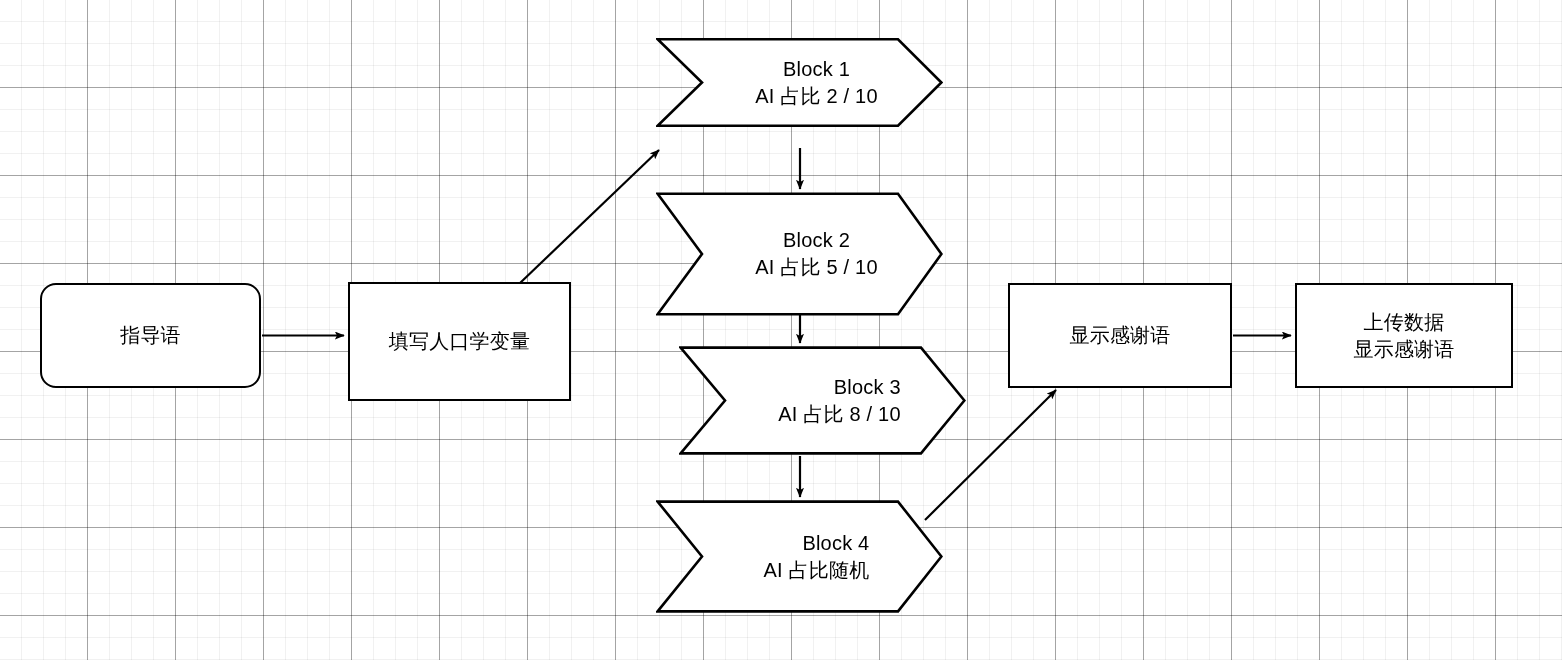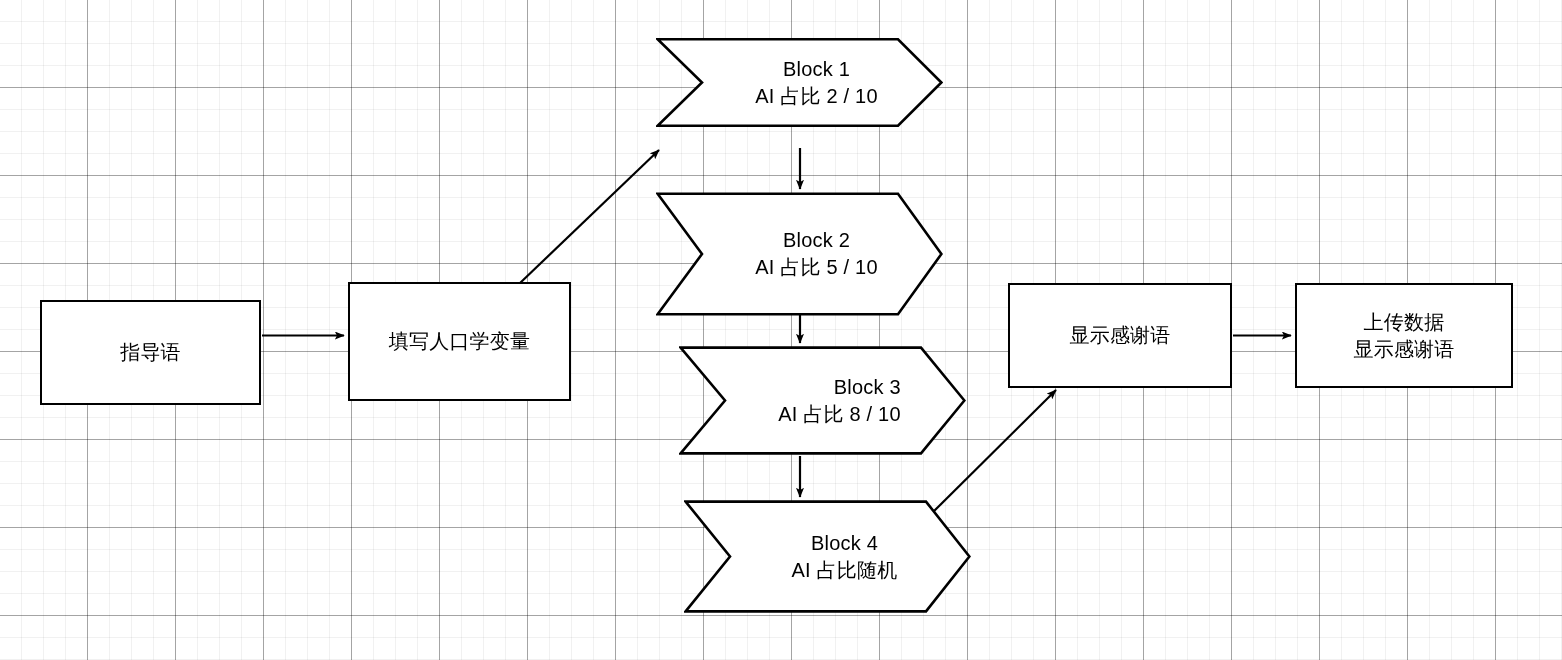--- a/index.html
+++ b/index.html
@@ -82,21 +82,21 @@
 
     <line x1="800" y1="302" x2="800" y2="343" stroke="#000000" stroke-width="2.2" marker-end="url(#arrowhead)"></line>
 
     <line x1="800" y1="456" x2="800" y2="497" stroke="#000000" stroke-width="2.2" marker-end="url(#arrowhead)"></line>
 
     <line x1="925" y1="520" x2="1056" y2="390" stroke="#000000" stroke-width="2.2" marker-end="url(#arrowhead)"></line>
 
     <line x1="1233" y1="335.5" x2="1291" y2="335.5" stroke="#000000" stroke-width="2.2" marker-end="url(#arrowhead)"></line>
   </svg>
 
-  <div class="node rect-node" style="left:40px; top:300px; width:221px; height:105px;">
+  <div class="node rect-node" style="left:40px; top:283px; width:221px; height:105px;border-radius:16px;">
     <span>指导语</span>
   </div>
 
   <div class="node rect-node" style="left:348px; top:282px; width:223px; height:119px;">
     <span>填写人口学变量</span>
   </div>
 
   <div class="node chev-node" style="left:656px; top:38px; width:287px; height:89px;">
     <svg class="chev-svg" viewBox="0 0 287 109" preserveAspectRatio="none">
       <path d="M1.6,1.6 L242,1.6 L285.4,54.5 L242,107.4 L1.6,107.4 L46,54.5 Z" fill="#ffffff" stroke="#000000" stroke-width="2.6" vector-effect="non-scaling-stroke"></path>
@@ -114,21 +114,21 @@
   </div>
 
   <div class="node chev-node" style="left:679px; top:346px; width:287px; height:109px;text-align:right;">
     <svg class="chev-svg" viewBox="0 0 287 109" preserveAspectRatio="none">
       <path d="M1.6,1.6 L242,1.6 L285.4,54.5 L242,107.4 L1.6,107.4 L46,54.5 Z" fill="#ffffff" stroke="#000000" stroke-width="2.6" vector-effect="non-scaling-stroke"></path>
     </svg>
     <span class="chev-label">Block 3
 AI 占比 8 / 10</span>
   </div>
 
-  <div class="node chev-node" style="left:684px; top:500px; width:287px; height:113px;">
+  <div class="node chev-node" style="left:656px; top:500px; width:287px; height:113px;text-align:right;">
     <svg class="chev-svg" viewBox="0 0 287 113" preserveAspectRatio="none">
       <path d="M1.6,1.6 L242,1.6 L285.4,56.5 L242,111.4 L1.6,111.4 L46,56.5 Z" fill="#ffffff" stroke="#000000" stroke-width="2.6" vector-effect="non-scaling-stroke"></path>
     </svg>
     <span class="chev-label">Block 4
 AI 占比随机</span>
   </div>
 
   <div class="node rect-node" style="left:1008px; top:283px; width:224px; height:105px;">
     <span>显示感谢语</span>
   </div>

